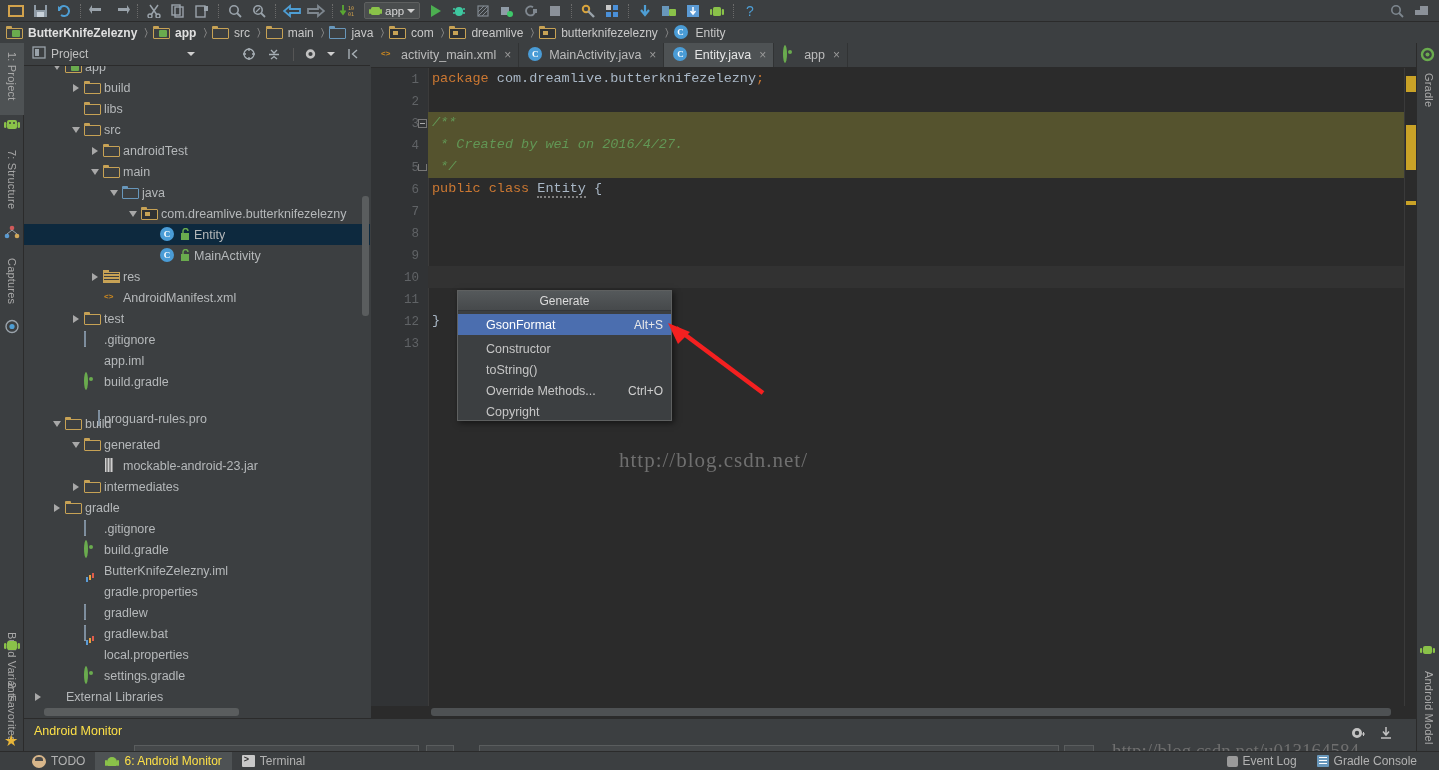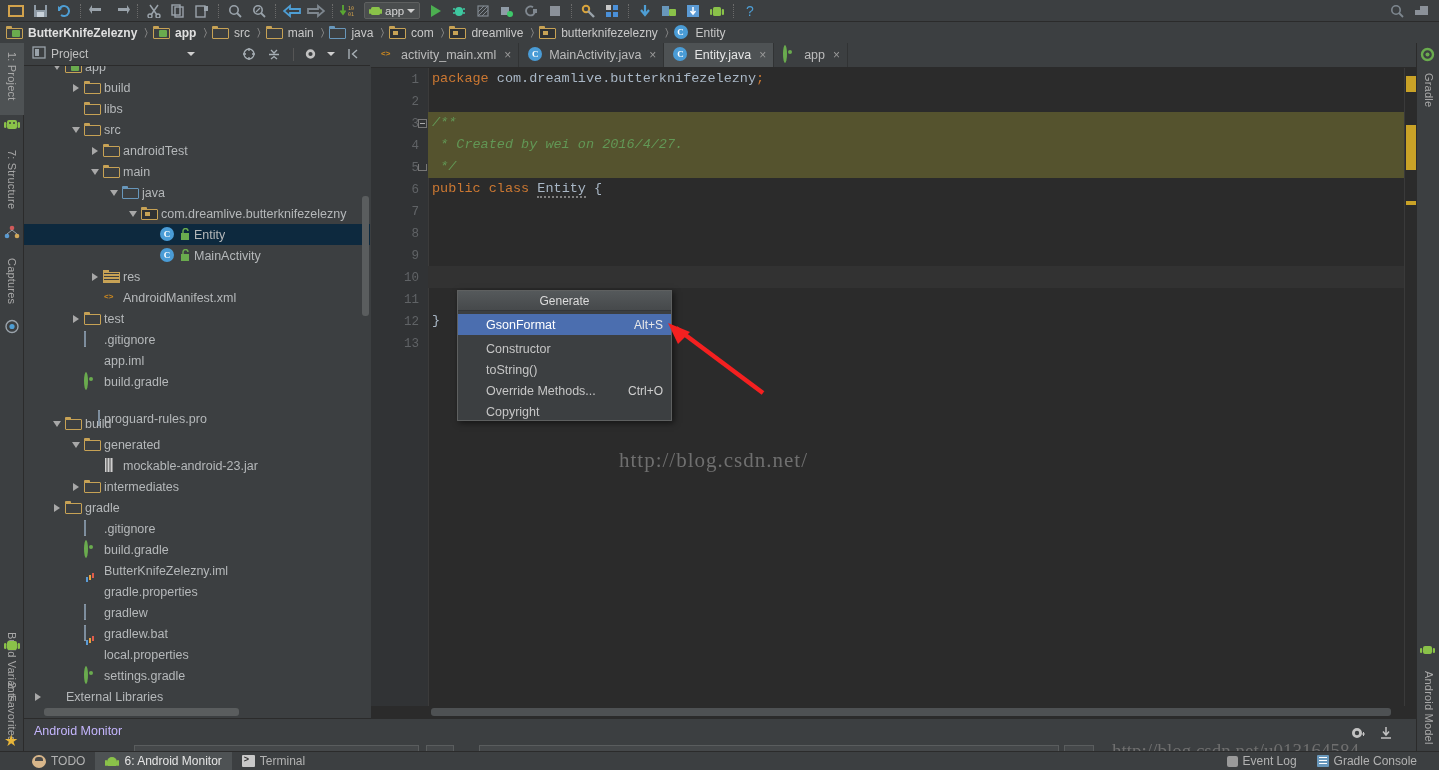--- a/index.html
+++ b/index.html
@@ -177,31 +177,31 @@
   .mshort{font-size:12px;color:#cfcfcf;padding-left:14px;}
   .mitem.hi .mshort{color:#e8e8e8;}
   .popmenu-pad{height:3px;}
 
   
   .arrowsvg{position:absolute;left:660px;top:318px;pointer-events:none;}
 
   
   .monitor{position:absolute;left:24px;top:718px;width:1392px;height:33px;background:#3c3f41;
     border-top:1px solid #2b2b2b;}
-  .monitor-title{position:absolute;left:10px;top:5px;font-size:12.5px;color:#c4b5fd;}
+  .monitor-title{position:absolute;left:10px;top:5px;font-size:12.5px;color:#fde047;}
   .mon-gear{position:absolute;right:50px;top:6px;width:16px;height:16px;}
   .mon-down{position:absolute;right:22px;top:6px;width:16px;height:16px;}
   .mon-row{position:absolute;left:30px;top:26px;width:1360px;height:18px;}
   .mon-box{position:absolute;height:17px;border:1px solid #5a5d5e;background:#45484a;}
 
   
   .statusbar{position:absolute;left:0;top:751px;width:1439px;height:19px;background:#3c3f41;
     border-top:1px solid #2b2b2b;display:flex;align-items:center;}
   .sb-item{display:flex;align-items:center;gap:5px;font-size:12px;color:#b2b2b2;padding:0 10px;height:19px;}
-  .sb-item.sel{background:#4e5254;color:#e5e5e5;}
+  .sb-item.sel{background:#4e5254;color:#fde047;}
   .sb-spacer{flex:1 1 auto;}
 
   
   .droid{width:14px;height:13px;position:relative;}
   .droid:before{content:"";position:absolute;left:2px;top:2px;width:10px;height:9px;background:#8ac249;border-radius:5px 5px 1px 1px;}
   .droid:after{content:"";position:absolute;left:0px;top:5px;width:2px;height:6px;background:#8ac249;border-radius:1px;
     box-shadow:12px 0 0 #8ac249;}
   .termico{width:13px;height:12px;background:#c8c8c8;border-radius:1px;position:relative;}
   .termico:after{content:">";position:absolute;left:2px;top:-1px;font-size:9px;color:#2b2b2b;font-weight:bold;}
   .todoico{width:14px;height:13px;border-radius:50%;background:#d8b68a;position:relative;}

